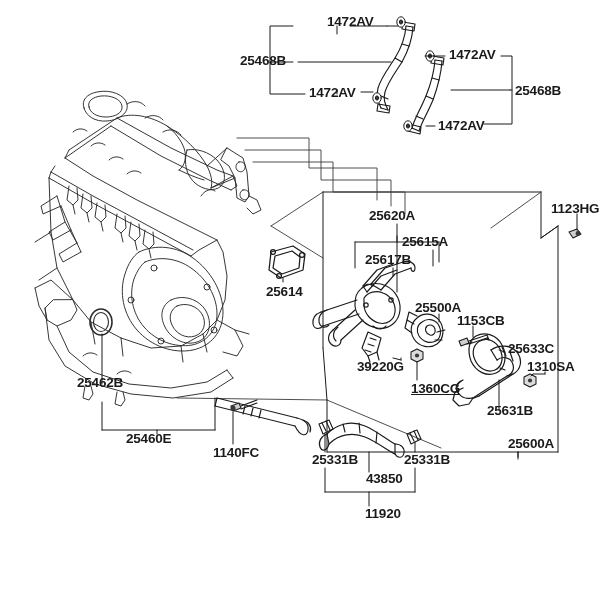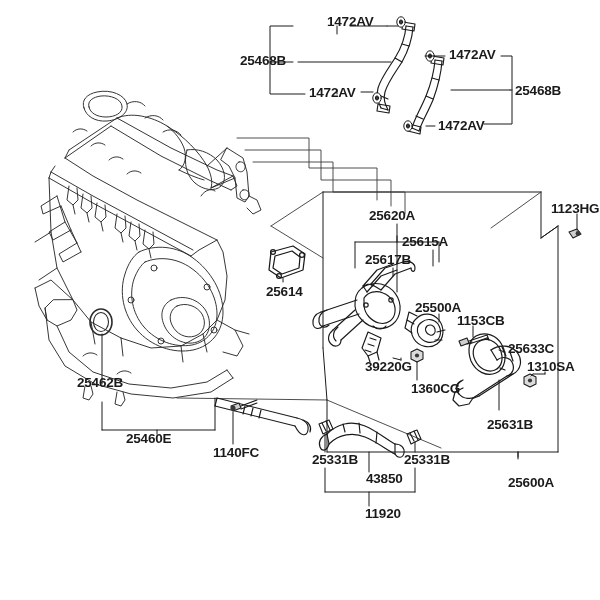--- a/index.html
+++ b/index.html
@@ -482,26 +482,26 @@
   <div class="lbl" style="left:494px; top:84px;">25468B</div>
   <div class="lbl" style="left:417px; top:119px;">1472AV</div>
 
   <div class="lbl" style="left:348px; top:209px;">25620A</div>
   <div class="lbl" style="left:381px; top:235px;">25615A</div>
   <div class="lbl" style="left:344px; top:253px;">25617B</div>
   <div class="lbl" style="left:530px; top:202px;">1123HG</div>
   <div class="lbl" style="left:245px; top:285px;">25614</div>
   <div class="lbl" style="left:394px; top:301px;">25500A</div>
   <div class="lbl" style="left:436px; top:314px;">1153CB</div>
-  <div class="lbl" style="left:344px; top:360px;text-align:right;">39220G</div>
-  <div class="lbl" style="left:390px; top:382px;">1360CG</div>
+  <div class="lbl" style="left:336px; top:360px;text-align:right;">39220G</div>
+  <div class="lbl" style="left:390px; top:382px;text-decoration:underline;">1360CG</div>
   <div class="lbl" style="left:487px; top:342px;">25633C</div>
   <div class="lbl" style="left:506px; top:360px;">1310SA</div>
-  <div class="lbl" style="left:466px; top:418px;">25631B</div>
-  <div class="lbl" style="left:487px; top:476px;">25600A</div>
+  <div class="lbl" style="left:466px; top:404px;">25631B</div>
+  <div class="lbl" style="left:487px; top:437px;">25600A</div>
 
   <div class="lbl" style="left:56px;  top:376px;">25462B</div>
   <div class="lbl" style="left:105px; top:432px;">25460E</div>
   <div class="lbl" style="left:192px; top:446px;">1140FC</div>
   <div class="lbl" style="left:291px; top:453px;">25331B</div>
   <div class="lbl" style="left:345px; top:472px;">43850</div>
   <div class="lbl" style="left:383px; top:453px;">25331B</div>
   <div class="lbl" style="left:344px; top:507px;">11920</div>
 
   <div id="footer-bar">

